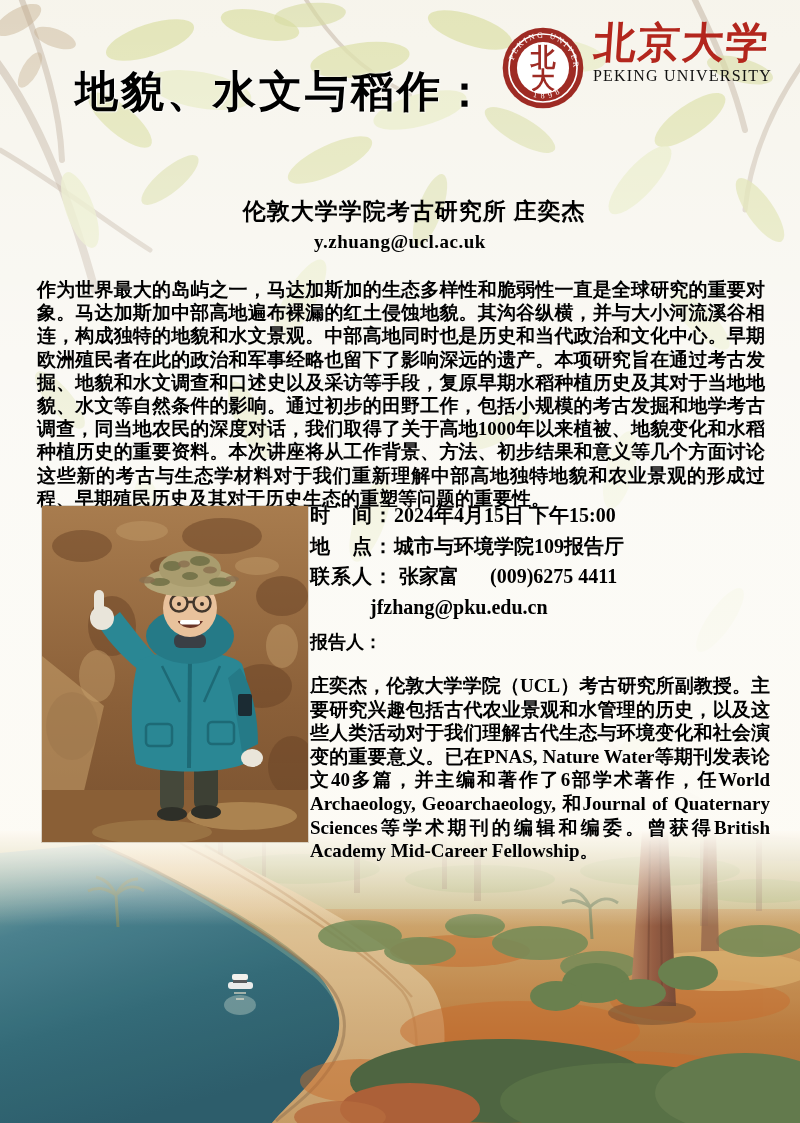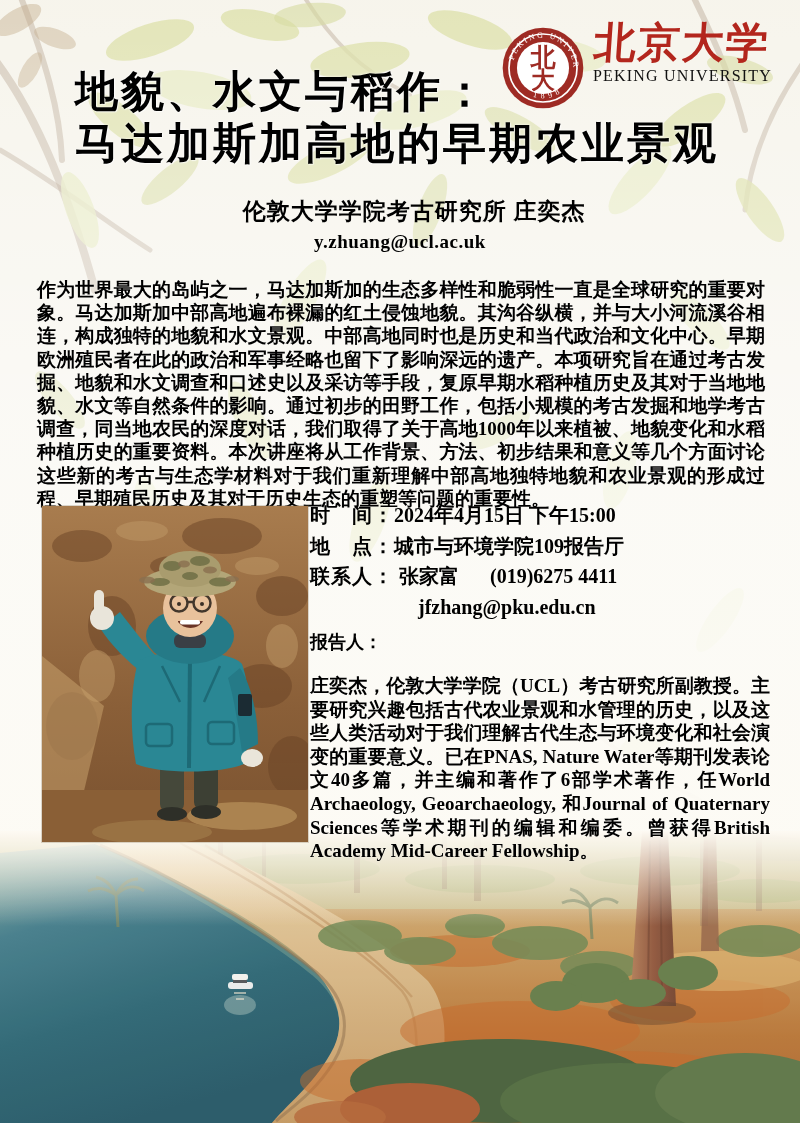--- a/index.html
+++ b/index.html
@@ -29,21 +29,21 @@
     font-size:19px;line-height:23.2px;font-weight:bold;text-align:justify;
     text-shadow:0 0 2px rgba(255,255,255,.6);}
   
   .photo{position:absolute;left:42px;top:506px;width:266px;height:336px;z-index:4;
     box-shadow:0 0 0 1px rgba(120,100,70,.25);}
   
   .details{position:absolute;left:310px;top:500px;width:462px;z-index:4;font-weight:bold;}
   .detail-row{font-size:20px;line-height:30.5px;white-space:nowrap;}
   .detail-row .lbl{letter-spacing:1px;margin-top:44px;}
   .detail-row .phone{margin-left:26px;}
-  .detail-row.email-row{padding-left:108px;}
+  .detail-row.email-row{padding-left:60px;}
   .bio-heading{font-size:18px;line-height:26px;margin-top:7px;font-weight:bold;}
   .bio-text{position:absolute;left:310px;top:655px;width:460px;z-index:4;
     font-size:19px;line-height:23.6px;font-weight:bold;text-align:justify;
     text-shadow:0 0 2px rgba(255,255,255,.55);}
   
   .bg-foliage{width:800px;height:855px;}
   .landscape{position:absolute;left:0;bottom:0;width:800px;height:292px;z-index:1;}
 </style>
 </head>
 <body>
@@ -258,21 +258,20 @@
       <text x="50" y="74" text-anchor="middle" font-size="28" font-weight="bold" fill="#9e2b24">大</text>
     </svg>
     <div class="logo-text">
       <div class="logo-cn">北京大学</div>
       <div class="logo-en">PEKING UNIVERSITY</div>
     </div>
   </div>
 
   <div class="title">
     <div class="t1">地貌、水文与稻作：</div>
-    <div class="t2">马达加斯加高地的早期农业景观</div>
   </div>
 
   <div class="speaker">伦敦大学学院考古研究所 庄奕杰</div>
   <div class="email">y.zhuang@ucl.ac.uk</div>
 
   <p class="abstract">作为世界最大的岛屿之一，马达加斯加的生态多样性和脆弱性一直是全球研究的重要对象。马达加斯加中部高地遍布裸漏的红土侵蚀地貌。其沟谷纵横，并与大小河流溪谷相连，构成独特的地貌和水文景观。中部高地同时也是历史和当代政治和文化中心。早期欧洲殖民者在此的政治和军事经略也留下了影响深远的遗产。本项研究旨在通过考古发掘、地貌和水文调查和口述史以及采访等手段，复原早期水稻种植历史及其对于当地地貌、水文等自然条件的影响。通过初步的田野工作，包括小规模的考古发掘和地学考古调查，同当地农民的深度对话，我们取得了关于高地1000年以来植被、地貌变化和水稻种植历史的重要资料。本次讲座将从工作背景、方法、初步结果和意义等几个方面讨论这些新的考古与生态学材料对于我们重新理解中部高地独特地貌和农业景观的形成过程、早期殖民历史及其对于历史生态的重塑等问题的重要性。</p>
 
   <svg class="photo" viewBox="0 0 266 336" aria-hidden="true">
     <defs>
       <linearGradient id="pit" x1="0" y1="0" x2="0" y2="1">
@@ -358,21 +357,21 @@
   <div class="details">
     <div class="detail-row">
       <span class="lbl">时　间：</span><span>2024年4月15日  下午15:00</span>
     </div>
     <div class="detail-row">
       <span class="lbl">地　点：</span><span>城市与环境学院109报告厅</span>
     </div>
     <div class="detail-row">
       <span class="lbl">联系人：</span>
       <span>张家富</span>
-      <span class="phone">(019)6275 4411</span>
+      <span class="phone">(009)6275 4411</span>
     </div>
     <div class="detail-row email-row">
       <span>jfzhang@pku.edu.cn</span>
     </div>
     <div class="bio-heading">报告人：</div>
   </div>
 
   <p class="bio-text">庄奕杰，伦敦大学学院（UCL）考古研究所副教授。主要研究兴趣包括古代农业景观和水管理的历史，以及这些人类活动对于我们理解古代生态与环境变化和社会演变的重要意义。已在PNAS, Nature Water等期刊发表论文40多篇，并主编和著作了6部学术著作，任World Archaeology, Geoarchaeology, 和Journal of Quaternary Sciences等学术期刊的编辑和编委。曾获得British Academy Mid-Career Fellowship。</p>
 
 </div>

